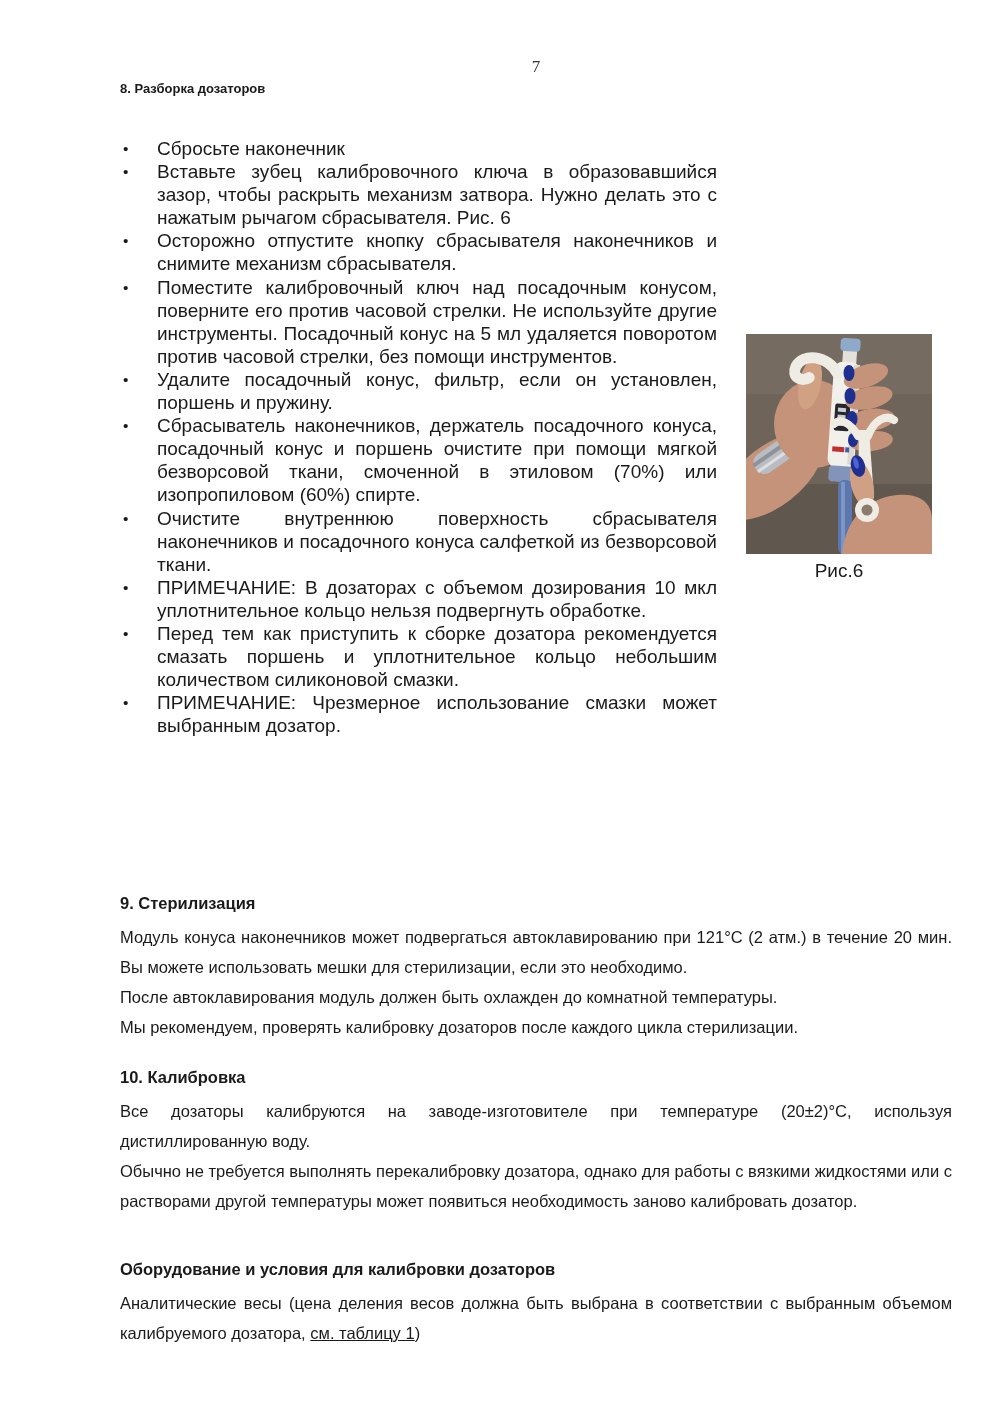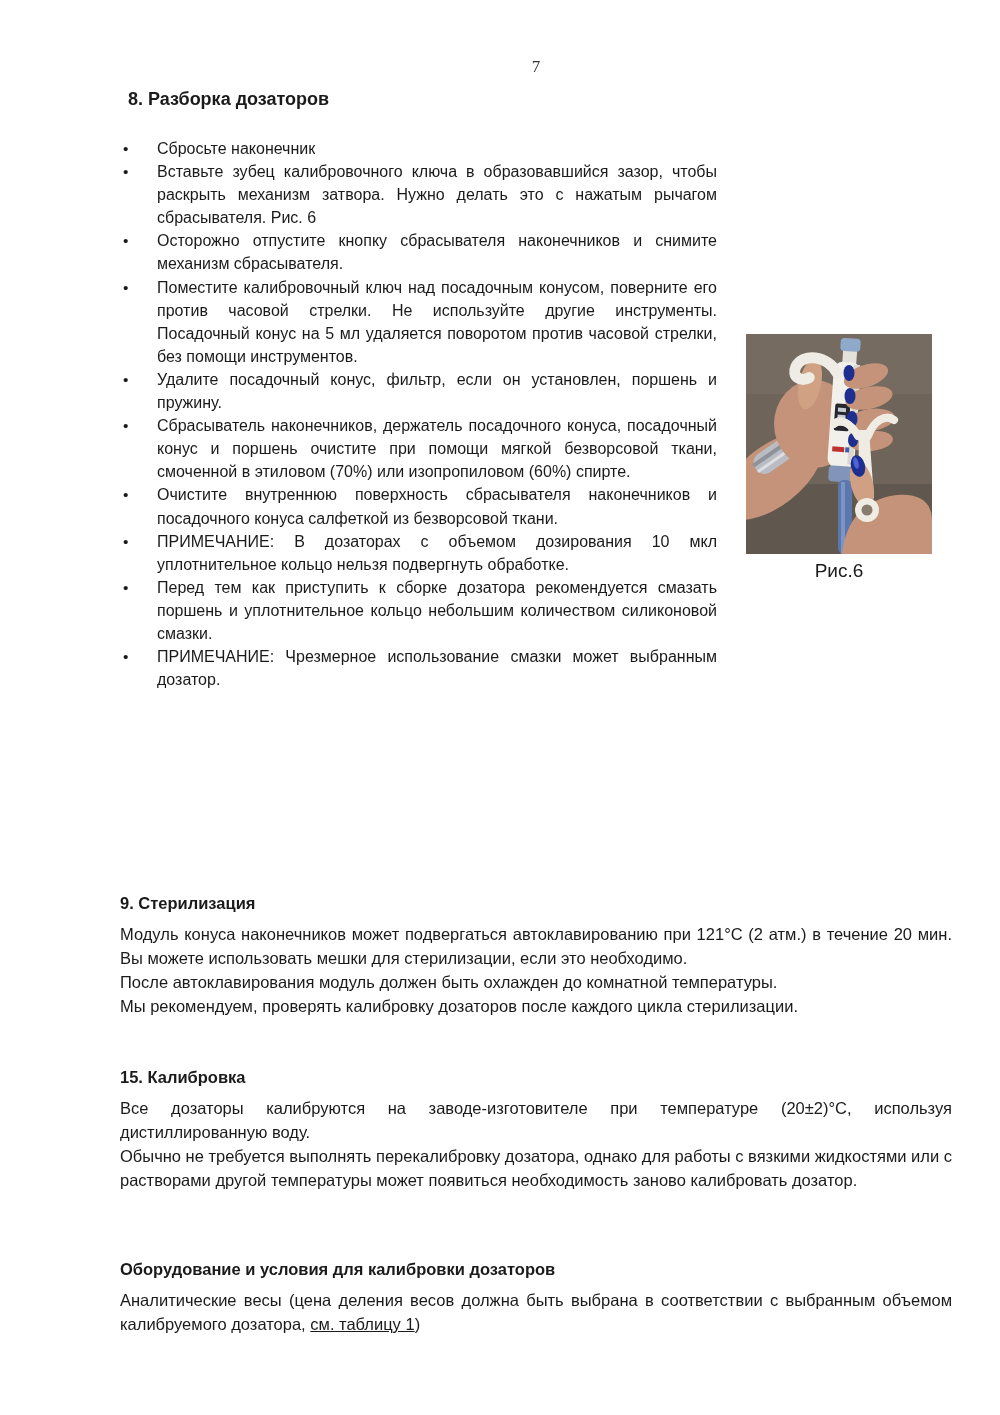--- a/index.html
+++ b/index.html
@@ -12,29 +12,29 @@
     overflow:hidden;
   }
   .page-number {
     position:absolute; top:57px; left:120px; width:832px;
     text-align:center;
     font-family:"Liberation Serif", serif;
     font-size:17px; color:#333;
   }
   .heading-1 {
     position:absolute; left:120px; top:81px;
-    font-size:18px; font-weight:bold; margin:8px;
+    font-size:13px; font-weight:bold; margin:0;
   }
   .bullets {
     position:absolute; left:120px; top:137px; width:597px;
     margin:0; padding:0; list-style:none;
   }
   .bullets li {
     position:relative; padding-left:37px; margin:0;
-    font-size:16px; line-height:23.1px;
+    font-size:19px; line-height:23.1px;
     text-align:justify;
   }
   .bullets li::before {
     content:"\2022";
     position:absolute; left:3px; top:0;
     font-size:15.5px; line-height:23.1px;
   }
   .figure-photo {
     position:absolute; left:746px; top:334px;
     width:186px; height:220px; line-height:0;
@@ -45,21 +45,21 @@
   }
   .doc-section { position:absolute; left:120px; width:832px; }
   .sec-9 { top:860px;margin-top:30px; }
   .sec-10 { top:1064px; }
   .sec-equip { top:1256px; }
   .doc-section h2 {
     font-size:16.5px; font-weight:bold;
     margin:0 0 6px 0; line-height:26px;
   }
   .doc-section p {
-    margin:0; font-size:16.5px; line-height:24px;
+    margin:0; font-size:16.5px; line-height:30px;
     text-align:justify;
   }
   .ref-underline { text-decoration:underline; }
 </style>
 </head>
 <body>
 
 <div class="page">
 
   <div class="page-number">7</div>
@@ -151,21 +151,21 @@
   <div class="figure-caption">Рис.6</div>
 
   <section class="doc-section sec-9">
     <h2>9. Стерилизация</h2>
     <p>Модуль конуса наконечников может подвергаться автоклавированию при 121°С (2 атм.) в течение 20 мин. Вы можете использовать мешки для стерилизации, если это необходимо.</p>
     <p>После автоклавирования модуль должен быть охлажден до комнатной температуры.</p>
     <p>Мы рекомендуем, проверять калибровку дозаторов после каждого цикла стерилизации.</p>
   </section>
 
   <section class="doc-section sec-10">
-    <h2>15. Калибровка</h2>
+    <h2>10. Калибровка</h2>
     <p>Все дозаторы калибруются на заводе-изготовителе при температуре (20±2)°С, используя дистиллированную воду.</p>
     <p>Обычно не требуется выполнять перекалибровку дозатора, однако для работы с вязкими жидкостями или с растворами другой температуры может появиться необходимость заново калибровать дозатор.</p>
   </section>
 
   <section class="doc-section sec-equip">
     <h2>Оборудование и условия для калибровки дозаторов</h2>
     <p><span>Аналитические весы (цена деления весов должна быть выбрана в соответствии с выбранным объемом калибруемого дозатора, </span><span class="ref-underline">см. таблицу 1</span><span>)</span></p>
   </section>
 
 </div>

